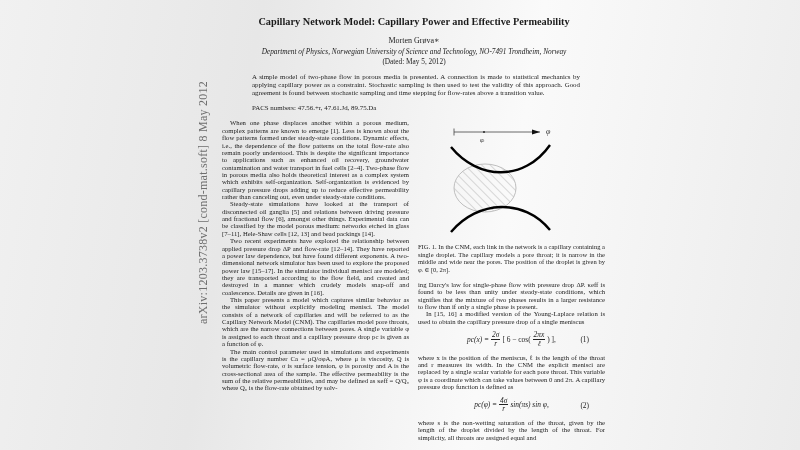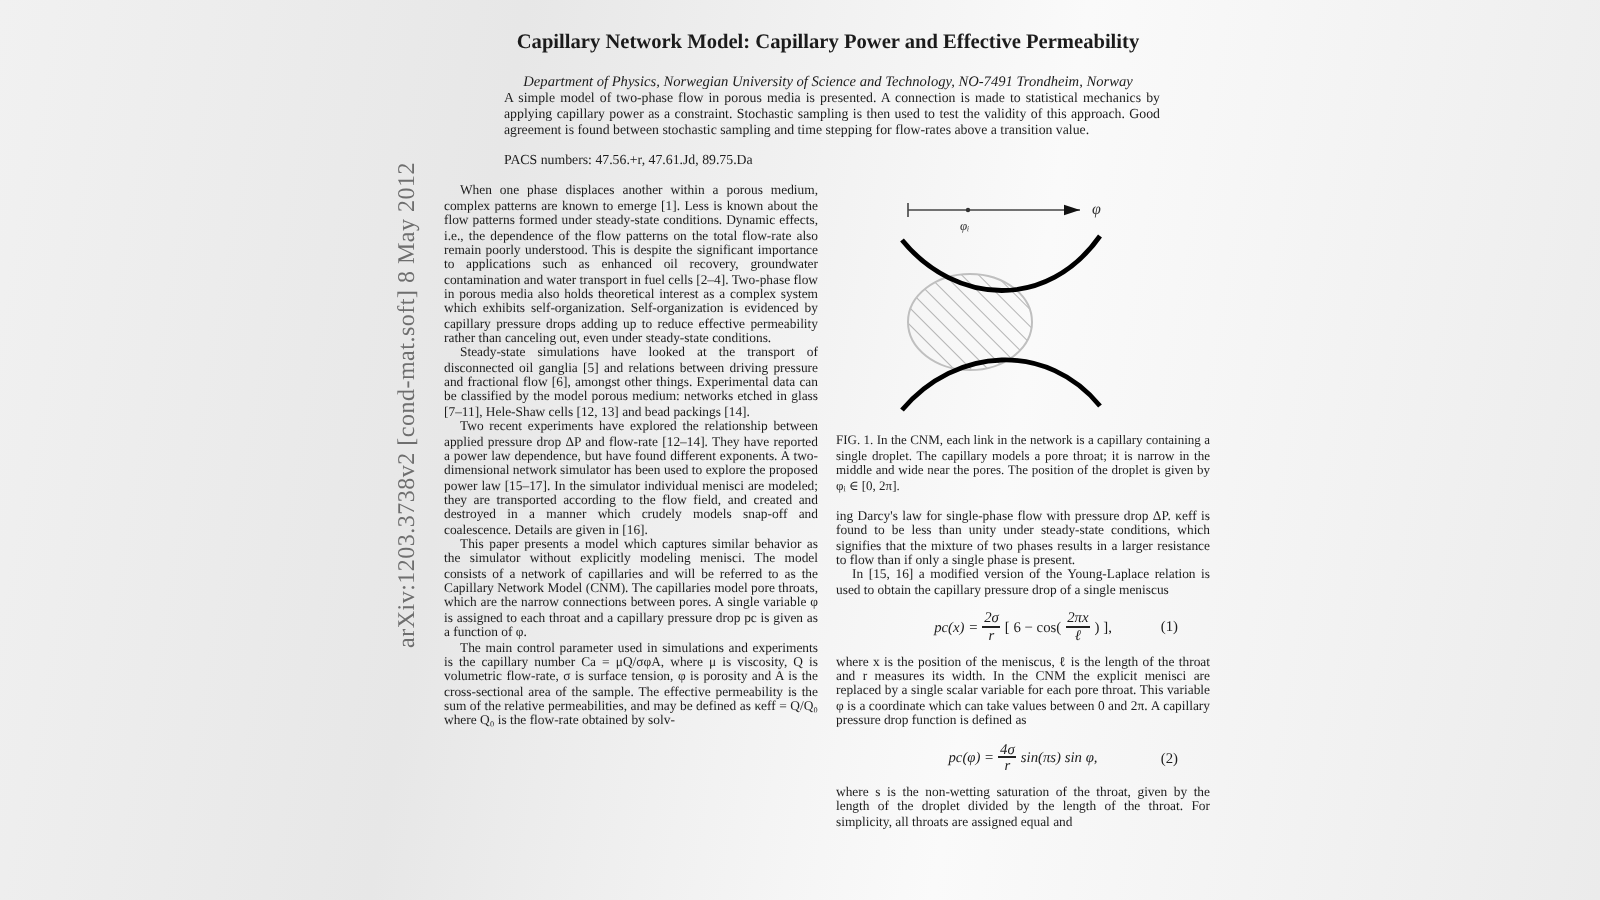--- a/index.html
+++ b/index.html
@@ -34,21 +34,23 @@
   .brk{font-style:normal;}
   svg text{font-family:"Liberation Serif","DejaVu Serif",serif;font-style:italic;fill:#333;}
 </style>
 </head>
 <body>
 
 <div class="watermark">arXiv:1203.3738v2  [cond-mat.soft]  8 May 2012</div>
 
 <div class="content">
   <h1 class="title">Capillary Network Model: Capillary Power and Effective Permeability</h1>
+  <div class="author">Morten Grøva∗</div>
   <div class="affiliation">Department of Physics, Norwegian University of Science and Technology, NO-7491 Trondheim, Norway</div>
+  <div class="date">(Dated: May 5, 2012)</div>
   <p class="abstract">A simple model of two-phase flow in porous media is presented. A connection is made to statistical mechanics by applying capillary power as a constraint. Stochastic sampling is then used to test the validity of this approach. Good agreement is found between stochastic sampling and time stepping for flow-rates above a transition value.</p>
   <div class="pacs">PACS numbers: 47.56.+r, 47.61.Jd, 89.75.Da</div>
 
   <div class="columns">
     <div class="col">
       <p class="para ind">When one phase displaces another within a porous medium, complex patterns are known to emerge [1]. Less is known about the flow patterns formed under steady-state conditions. Dynamic effects, i.e., the dependence of the flow patterns on the total flow-rate also remain poorly understood. This is despite the significant importance to applications such as enhanced oil recovery, groundwater contamination and water transport in fuel cells [2–4]. Two-phase flow in porous media also holds theoretical interest as a complex system which exhibits self-organization. Self-organization is evidenced by capillary pressure drops adding up to reduce effective permeability rather than canceling out, even under steady-state conditions.</p>
       <p class="para ind">Steady-state simulations have looked at the transport of disconnected oil ganglia [5] and relations between driving pressure and fractional flow [6], amongst other things. Experimental data can be classified by the model porous medium: networks etched in glass [7–11], Hele-Shaw cells [12, 13] and bead packings [14].</p>
       <p class="para ind">Two recent experiments have explored the relationship between applied pressure drop ΔP and flow-rate [12–14]. They have reported a power law dependence, but have found different exponents. A two-dimensional network simulator has been used to explore the proposed power law [15–17]. In the simulator individual menisci are modeled; they are transported according to the flow field, and created and destroyed in a manner which crudely models snap-off and coalescence. Details are given in [16].</p>
       <p class="para ind">This paper presents a model which captures similar behavior as the simulator without explicitly modeling menisci. The model consists of a network of capillaries and will be referred to as the Capillary Network Model (CNM). The capillaries model pore throats, which are the narrow connections between pores. A single variable φ is assigned to each throat and a capillary pressure drop pc is given as a function of φ.</p>
       <p class="para ind">The main control parameter used in simulations and experiments is the capillary number Ca = μQ/σφA, where μ is viscosity, Q is volumetric flow-rate, σ is surface tension, φ is porosity and A is the cross-sectional area of the sample. The effective permeability is the sum of the relative permeabilities, and may be defined as κeff = Q/Q₀ where Q₀ is the flow-rate obtained by solv-</p>

